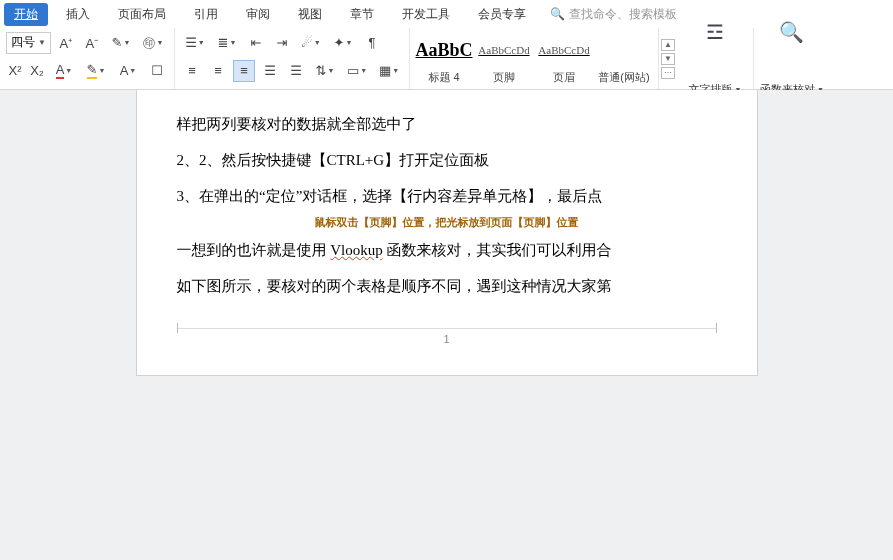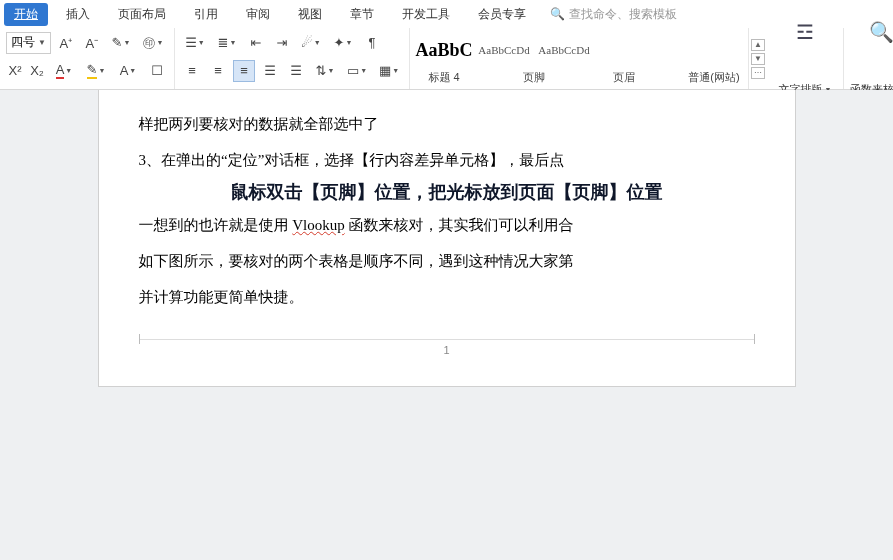--- a/index.html
+++ b/index.html
@@ -95,33 +95,33 @@
     border: 1px solid #9bbbe0;
   }
   .underline-red { border-bottom: 2px solid #d33; }
   .underline-yellow { border-bottom: 2px solid #f3c40f; }
   .style-gallery {
     display: flex;
     flex-direction: column;
     padding: 2px 4px;
     border-right: 1px solid #e6e6e6;
   }
-  .style-gallery .cells { display: flex; }
+  .style-gallery .cells { display: flex; text-decoration: underline; }
   .style-gallery .cell {
     width: 60px;
     height: 40px;
     border: 1px solid transparent;
     display: flex;
     align-items: center;
     justify-content: center;
     font-family: "Times New Roman", serif;
   }
   .style-gallery .cell.big { font-size: 18px; font-weight: bold; }
   .style-gallery .cell.small { font-size: 11px; color: #555; }
-  .style-gallery .labels { display: flex; gap: 30px; }
+  .style-gallery .labels { display: flex; }
   .style-gallery .labels span {
     width: 60px;
     text-align: center;
     font-size: 11px;
     color: #444;
   }
   .style-nav {
     display: flex;
     flex-direction: column;
     justify-content: center;
@@ -152,36 +152,36 @@
   .bigbtn .lbl .caret { font-size: 7px; color:#555; }
   
   .doc-area {
     background: #eef0f2;
     height: 470px;
     overflow: hidden;
     position: relative;
   }
   .page {
     background: #fff;
-    width: 696px;
+    width: 620px;
     margin: 0 auto;
     padding: 16px 40px 30px 40px;
     position: relative;
     box-shadow: 0 0 0 1px #d0d0d0;
   }
   .page p {
     font-family: "SimSun", serif;
     font-size: 15px;
     line-height: 2.4;
     color: #000;
   }
   .page .hint {
-    color: #0f172a;
+    color: #a16207;
     font-weight: bold;
-    font-size: 18px;
+    font-size: 11px;
     line-height: 1.6;
   }
   .page .bold { font-weight: bold; }
   .page-number {
     text-align: center;
     font-size: 11px;
     color: #888;
     margin-top: 24px;
     border-top: 1px solid #ddd;
     padding-top: 4px;
@@ -308,22 +308,22 @@
           <span>函数来核对</span>
           <span class="caret">▼</span>
         </span>
     </div>
   </div>
 </div>
 
 <div class="doc-area">
   <div class="page">
     <p>样把两列要核对的数据就全部选中了</p>
+    <p>2、2、然后按快捷键【CTRL+G】打开定位面板</p>
     <p>3、在弹出的“定位”对话框，选择【行内容差异单元格】，最后点</p>
     <p class="hint" style="text-align:center;">鼠标双击【页脚】位置，把光标放到页面【页脚】位置</p>
     <p>
       <span>一想到的也许就是使用 </span><span class="squiggle">Vlookup</span><span> 函数来核对，其实我们可以利用合</span>
     </p>
     <p>如下图所示，要核对的两个表格是顺序不同，遇到这种情况大家第</p>
-    <p>并计算功能更简单快捷。</p>
     <div class="page-number">1</div>
   </div>
 </div>
 
 </body></html>

